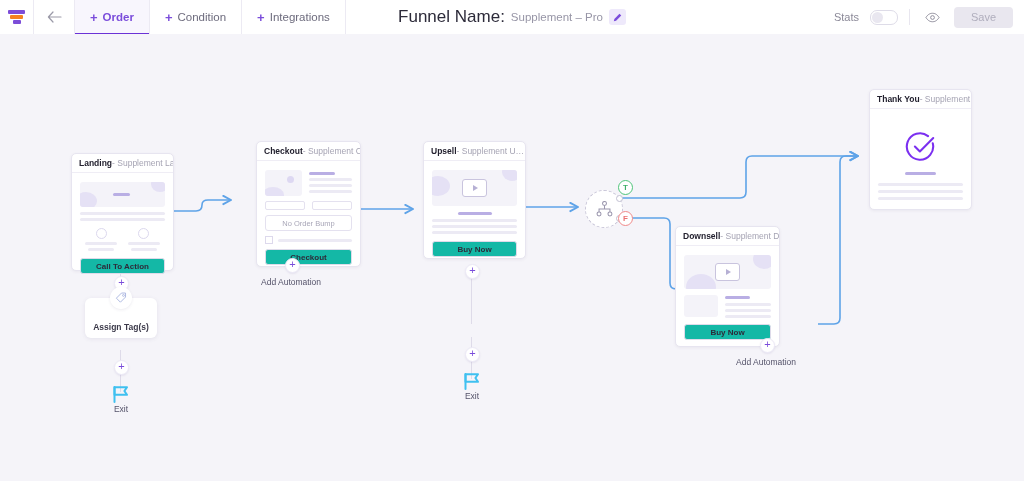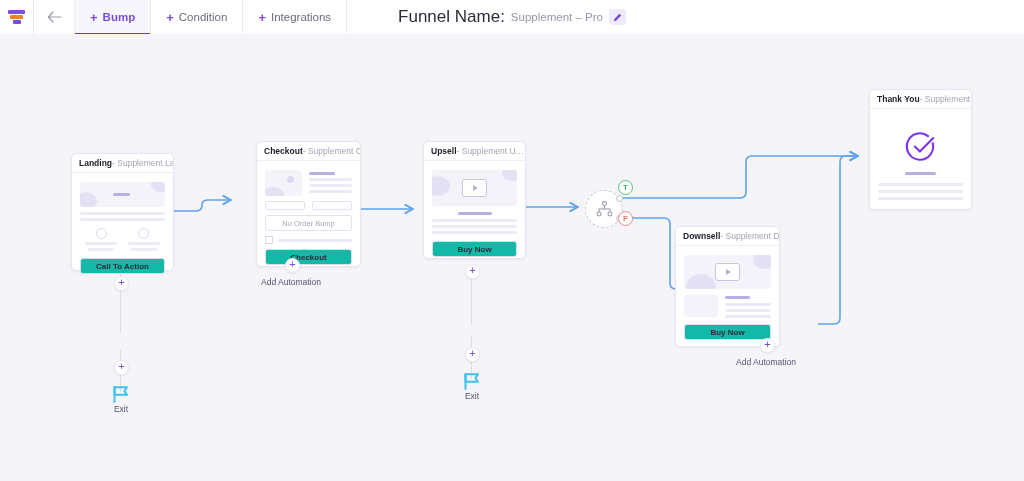--- a/index.html
+++ b/index.html
@@ -100,31 +100,43 @@
       </div>
   </div>
   <div class="back-cell">
     <svg width="15" height="12" viewBox="0 0 15 12">
       <path d="M6 1 L1.4 6 L6 11 M1.4 6 H14" fill="none" stroke="#9b9aa8" stroke-width="1.2" stroke-linecap="round" stroke-linejoin="round"></path>
     </svg>
   </div>
 
   <div class="tab active">
     <span class="pl">+</span>
-    <span>Bump</span>
+    <span>Order</span>
   </div>
   <div class="tab">
     <span class="pl">+</span>
     <span>Condition</span>
   </div>
   <div class="tab">
     <span class="pl">+</span>
     <span>Integrations</span>
   </div>
 
+  <div class="right-cell">
+    <span class="stats-lbl">Stats</span>
+    <div class="toggle"></div>
+    <div class="divider"></div>
+    <div class="eye">
+      <svg width="15" height="11" viewBox="0 0 16 11">
+        <path d="M1 5.5 C3.4 1.6 6 1 8 1 C10 1 12.6 1.6 15 5.5 C12.6 9.4 10 10 8 10 C6 10 3.4 9.4 1 5.5 Z" fill="none" stroke="#8b8998" stroke-width="1"></path>
+        <circle cx="8" cy="5.5" r="2" fill="none" stroke="#8b8998" stroke-width="1"></circle>
+      </svg>
+    </div>
+    <div class="save-btn">Save</div>
+  </div>
 </div>
 
 <div class="funnel-name">
   <span class="fn-label">Funnel Name:</span>
   <span class="fn-value">Supplement – Pro</span>
   <span class="fn-edit">
     <svg width="9" height="9" viewBox="0 0 10 10">
       <path d="M7.2 0.8 L9.2 2.8 L3.4 8.6 L0.9 9.2 L1.5 6.6 Z" fill="#7b4ddb"></path>
     </svg>
   </span>
@@ -180,20 +192,29 @@
           <div class="circ"></div>
           <div class="ln" style="width:32px"></div>
             <div class="ln" style="width:26px"></div>
         </div>
       </div>
       <div class="cta" style="margin-top:7px">Call To Action</div>
     </div>
   </div>
   <div class="plus" style="left:114px;top:242px">+</div>
 
+  <div class="automation" style="left:85px;top:264px">
+    <div class="auto-ic">
+      <svg width="12" height="12" viewBox="0 0 14 14">
+        <path d="M7.6 1.2 H12.3 V5.9 L6.3 11.9 L1.6 7.2 Z" fill="none" stroke="#aab6e0" stroke-width="1.1" stroke-linejoin="round"></path>
+        <circle cx="9.9" cy="4" r="1.1" fill="none" stroke="#aab6e0" stroke-width="1"></circle>
+      </svg>
+    </div>
+    <span>Assign Tag(s)</span>
+  </div>
   <div class="plus" style="left:114px;top:326px">+</div>
   <div style="position:absolute;left:110px;top:350px">
     <svg width="22" height="20" viewBox="0 0 22 20">
       <path d="M4.5 18 V3" stroke="#3fc0f0" stroke-width="2" stroke-linecap="round" fill="none"></path>
       <path d="M4.5 3.2 H17 L14.4 7 L17 10.8 H4.5 Z" fill="none" stroke="#3fc0f0" stroke-width="2" stroke-linejoin="round"></path>
     </svg>
   </div>
   <div class="exit-lbl" style="left:91px;top:370px">Exit</div>
 
   <div class="card" style="left:256px;top:107px;width:103px;height:124px">

